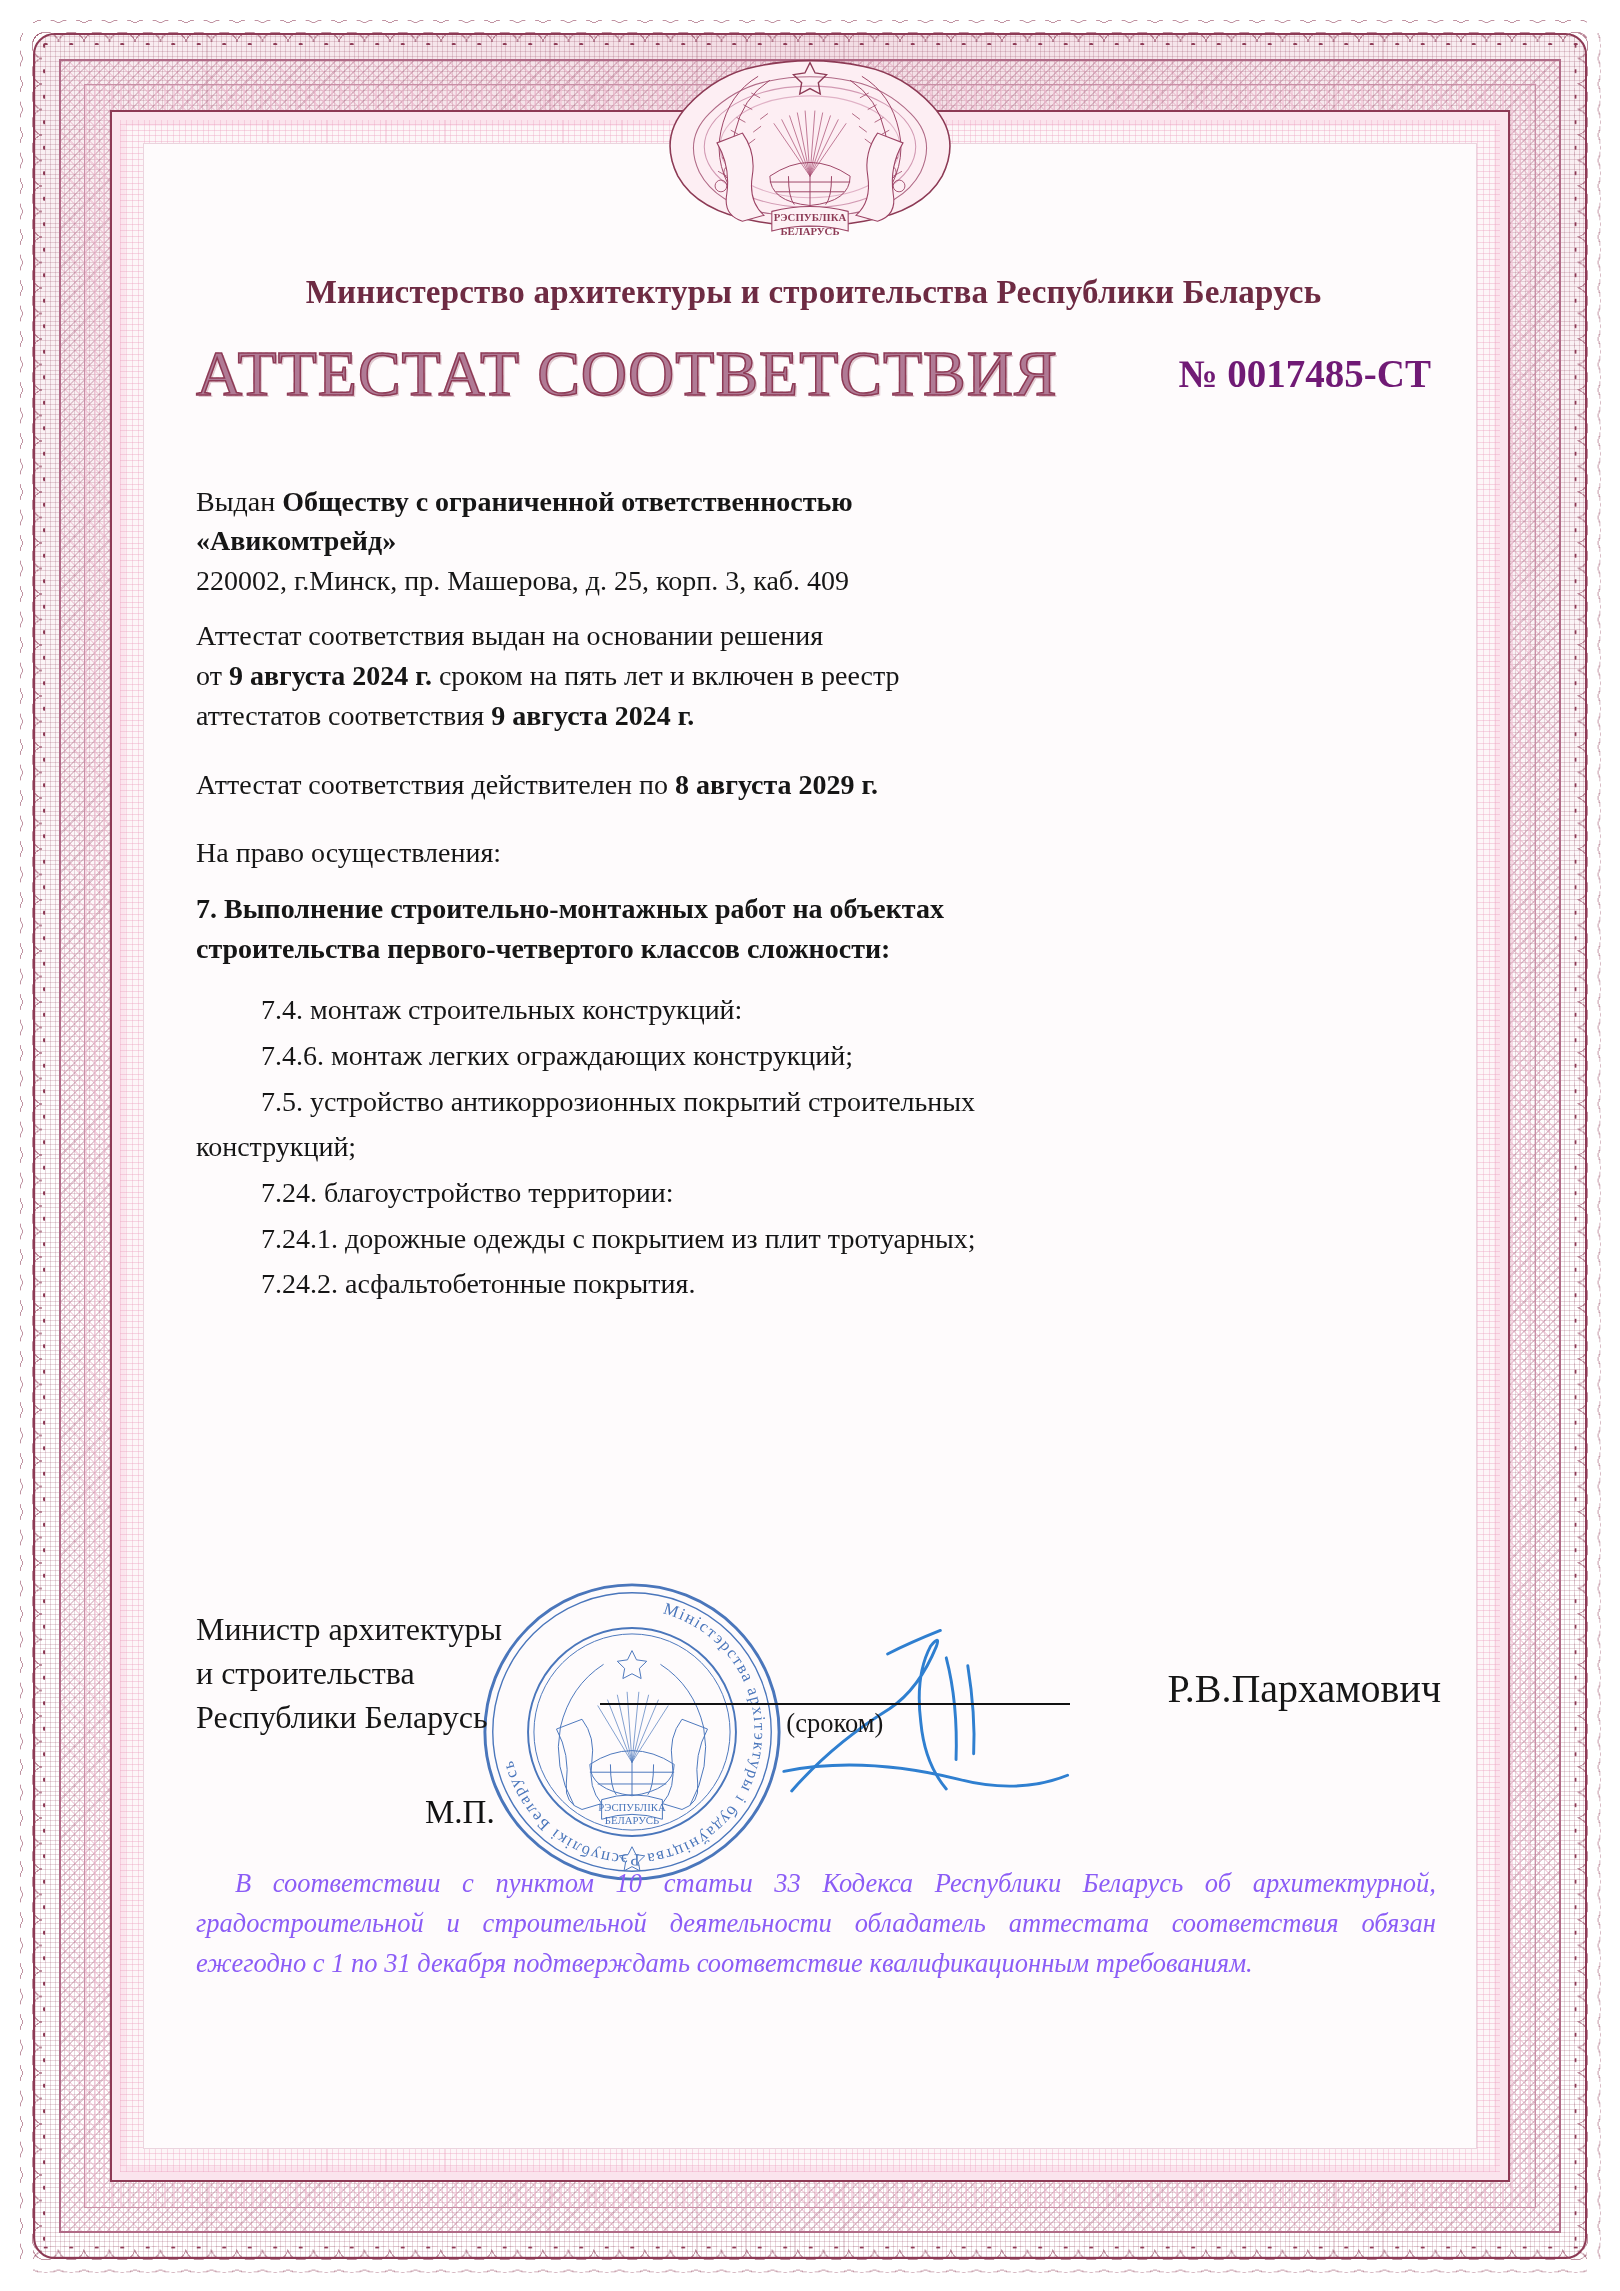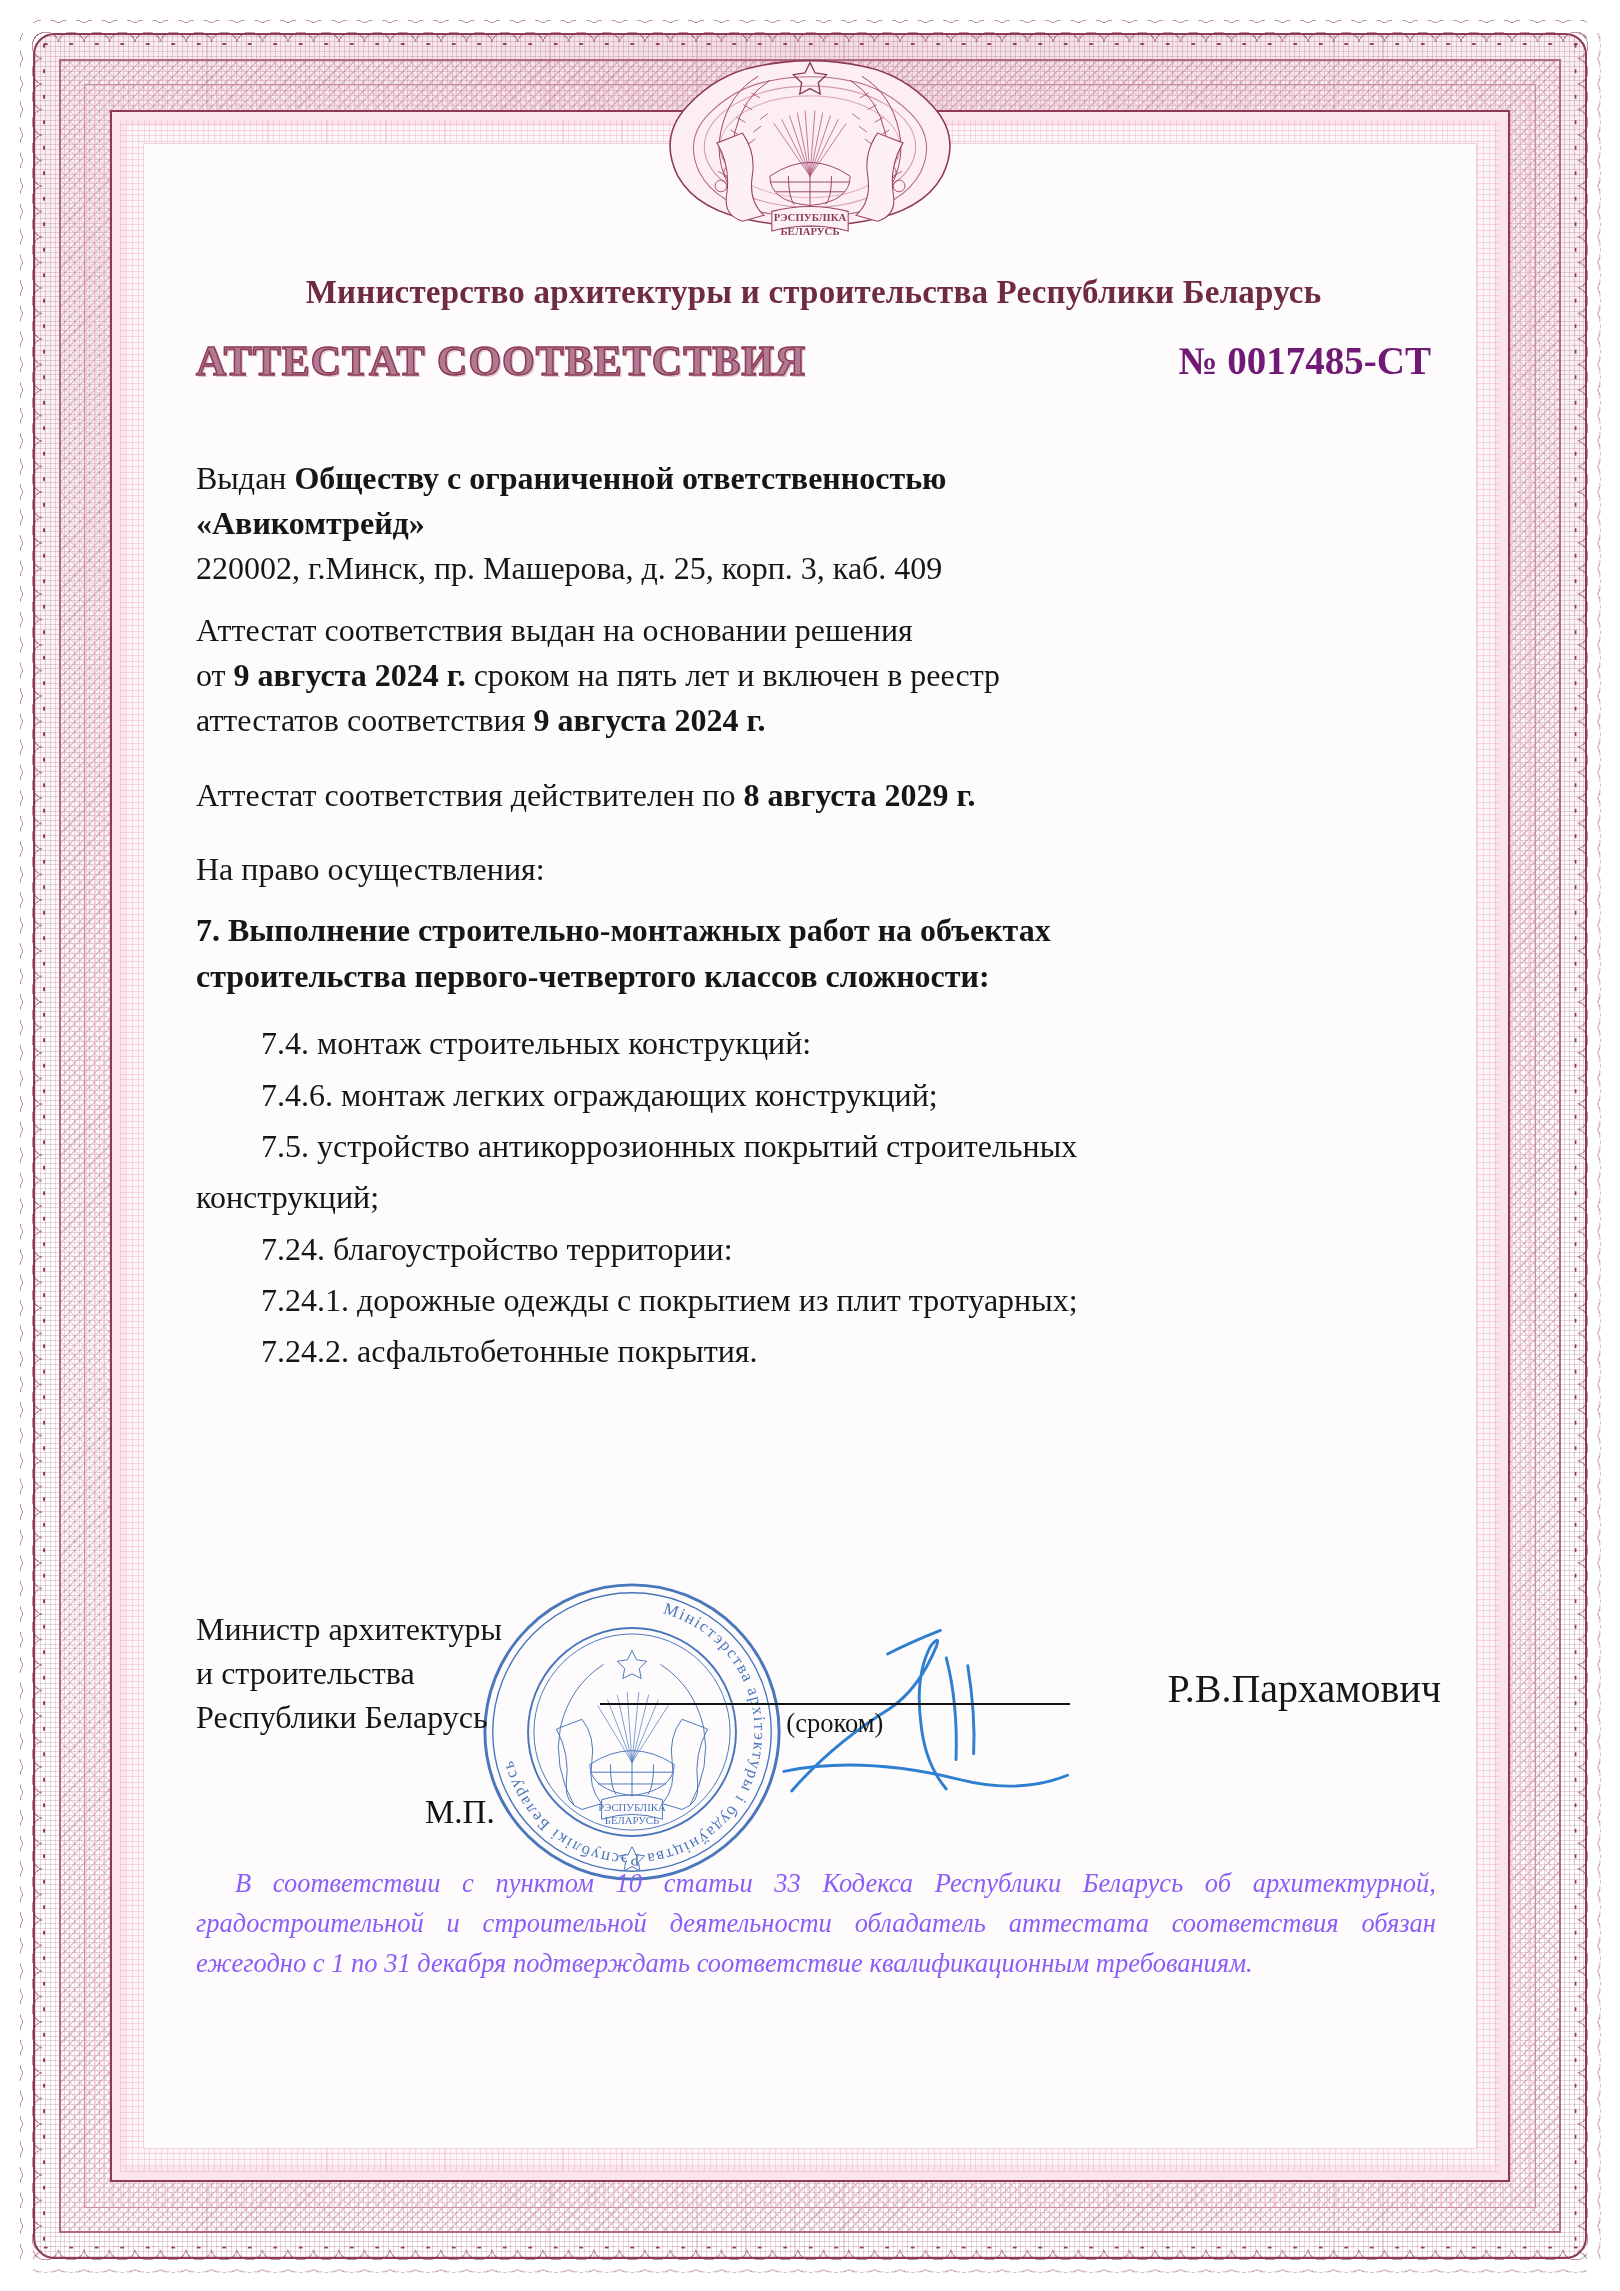--- a/index.html
+++ b/index.html
@@ -83,30 +83,30 @@
   
   .content{position:absolute;left:196px;top:274px;width:1235px;}
 
   .ministry{
     text-align:center;font-weight:bold;font-size:33px;color:#6e2b43;
     letter-spacing:0.2px;margin:0 0 25.5px 0;
   }
 
   .title-row{display:flex;align-items:center;justify-content:space-between;margin:0 0 71px 0;}
   .cert-title{
-    font-size:42px;font-weight:bold;letter-spacing:1px;
+    font-size:64px;font-weight:normal;letter-spacing:1px;
     color:#b07a95;
     -webkit-text-stroke:1.5px #8d3a55;
     background:repeating-linear-gradient(105deg,#e7c2d2 0 2.9px,#ffffff 2.9px 5.9px);
     -webkit-background-clip:text;background-clip:text;
     text-shadow:2px 2px 0 rgba(141,58,85,.25);
   }
   .cert-number{font-size:39px;font-weight:bold;color:#701a75;white-space:nowrap;padding-left:23.5px;}
 
-  .body-text{font-size:32px;line-height:1.42;color:#161616;}
+  .body-text{font-size:28px;line-height:1.42;color:#161616;}
   .para{margin:0 0 29px 0;}
   .para.tight{margin-bottom:15.7px;}
   .b{font-weight:bold;}
   .item{margin:0 0 5.9px 0;text-indent:65px;}
   .item-cont{margin:0 0 5.9px 0;text-indent:0;}
   .heading-bold{font-weight:bold;margin:0;}
 
   
   .sig-block{position:absolute;left:196px;top:1607px;width:1245px;}
   .sig-grid{display:flex;align-items:flex-end;justify-content:space-between;}

